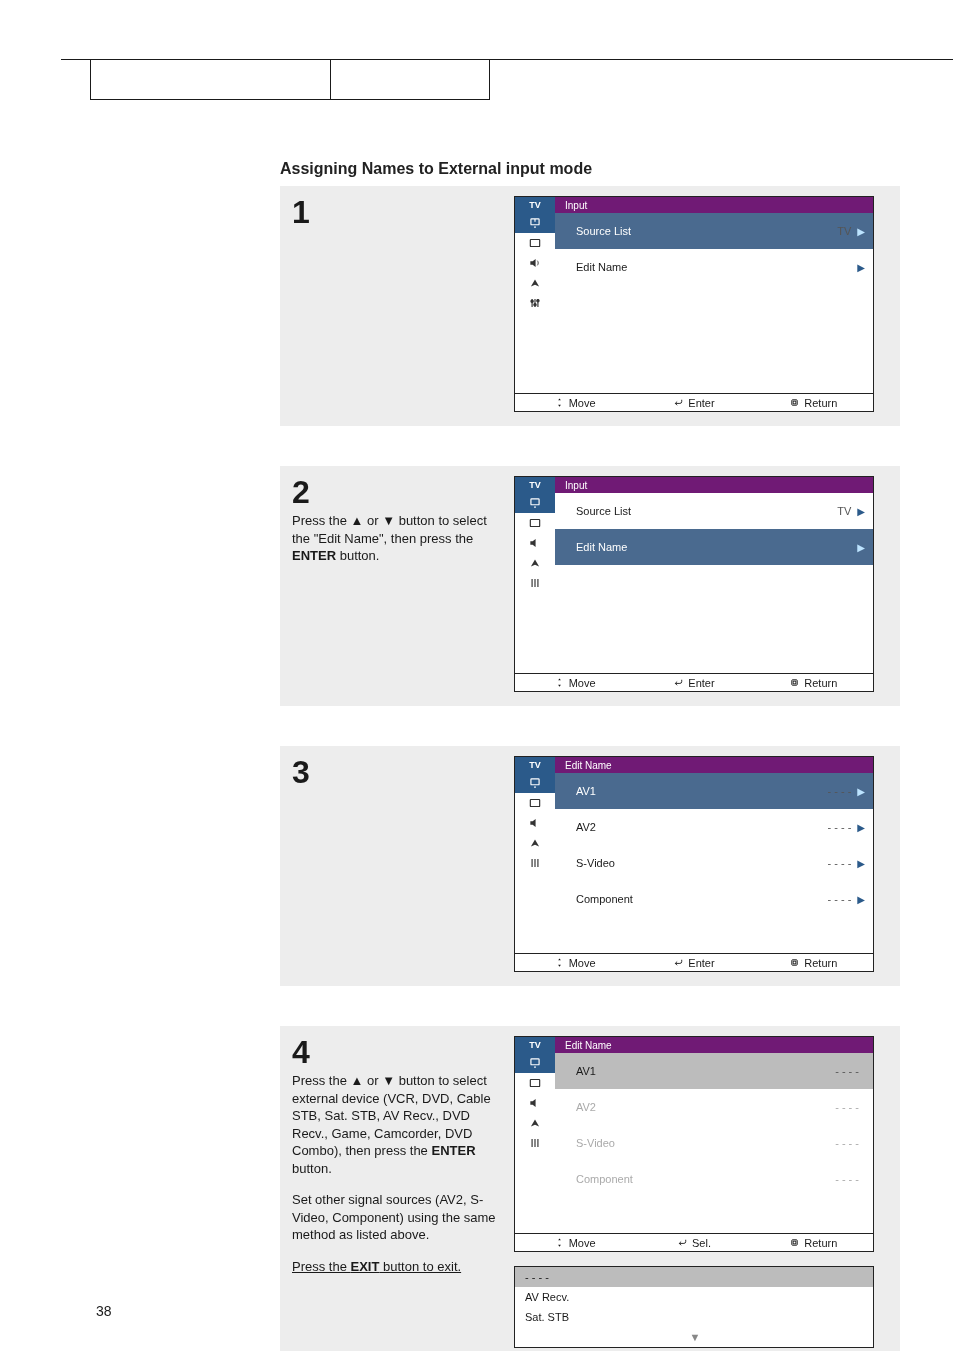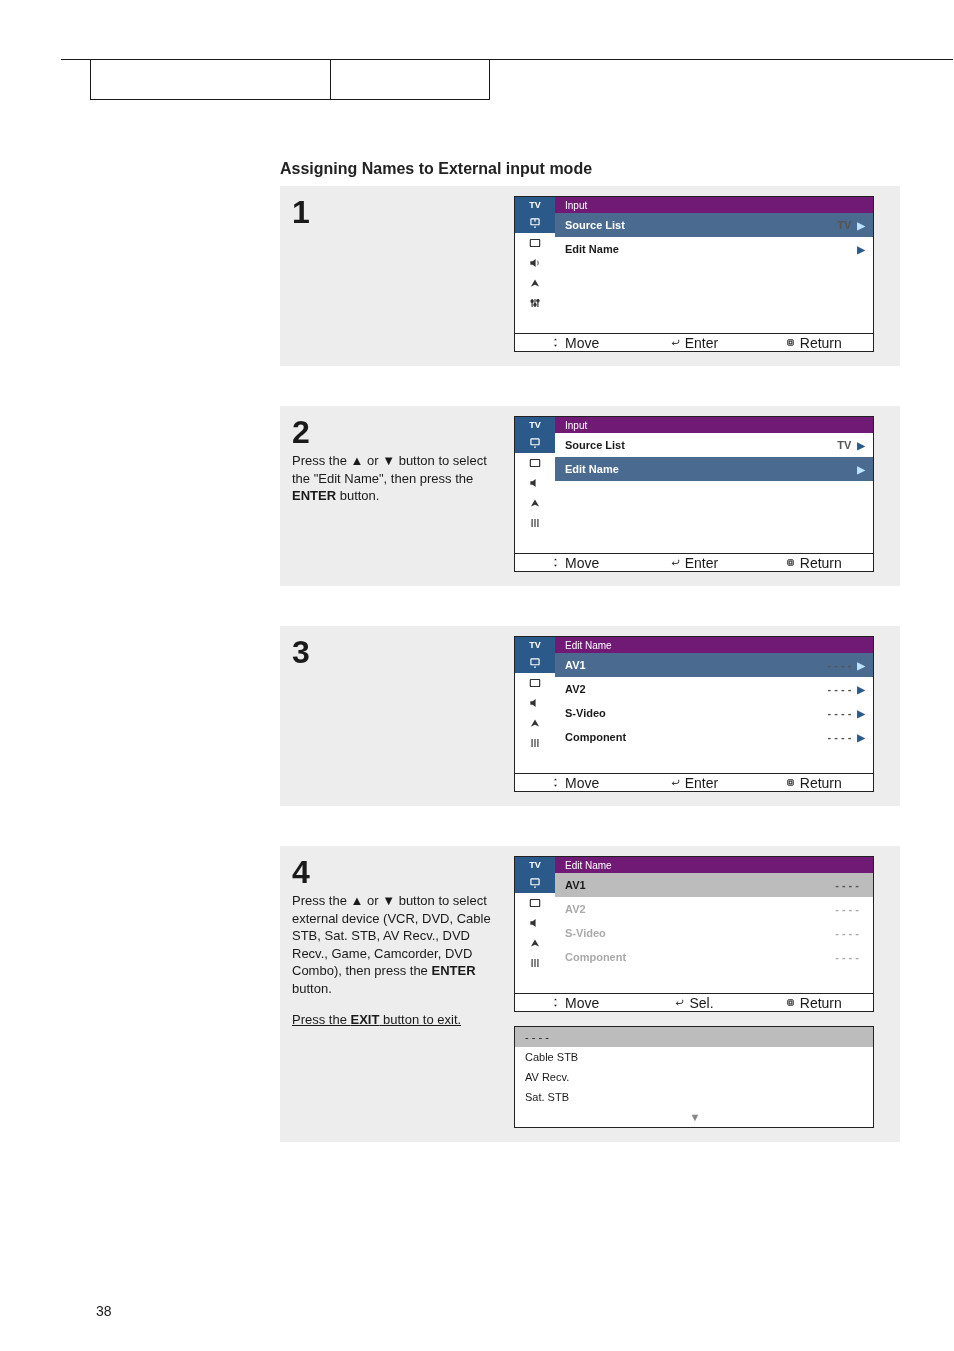--- a/index.html
+++ b/index.html
@@ -83,36 +83,35 @@
   }
   .menu-icon svg { width: 14px; height: 14px; }
   .menu-icon.sel { background: #2b5a8a; color: #fff; }
 
   .menu-rows { flex: 1; }
   .menu-title-row {
     height: 16px; background: #701a75; color: #fff;
     display: flex; align-items: center; padding-left: 10px; font-size: 10px;
   }
   .menu-row {
-    height: 24px; display: flex; align-items: center;
-    padding: 0 8px 0 10px;
+    height: 36px; display: flex; align-items: center;
+    padding: 0 8px 0 21px;
     justify-content: space-between;
-    font-weight: bold;
   }
   .menu-row.sel { background: #4a6a8f; color: #fff; }
   .menu-row .arrow { color: #2b5a8a; font-size: 10px; }
   .menu-row.sel .arrow { color: #bde4ff; }
   .menu-row .val { color: #555; text-align: right; flex: 1; margin-right: 6px; }
   .menu-row.gray .val, .menu-row.gray { color: #aaa; }
   .menu-row.solidgray { background: #bcbcbc; }
   .menu-row .label { }
 
   .menu-footer {
     display: flex; height: 18px; border-top: 1px solid #222;
-    font-size: 14px; align-items: center;
+    font-size: 11px; align-items: center;
   }
   .menu-footer > div {
     flex: 1; display: flex; align-items: center; justify-content: center; gap: 4px;
   }
   .menu-footer svg { width: 11px; height: 11px; }
 
   .option-box {
     width: 360px;
     border: 1px solid #222;
     background: #fff;
@@ -391,20 +390,21 @@
         </div>
       </div>
     </div>
 
     <div class="step-block" style="margin-bottom:0;">
       <div class="step-text">
         <div class="step-num">4</div>
         <p>
           <span>Press the ▲ or ▼ button to select external device (VCR, DVD, Cable STB, Sat. STB, AV Recv., DVD Recv., Game, Camcorder, DVD Combo), then press the </span><span class="bold">ENTER</span><span> button.</span>
         </p>
+        <p style="margin-top:14px;">Set other signal sources (AV2, S-Video, Component) using the same method as listed above.</p>
         <p style="margin-top:14px;text-decoration:underline;">
           <span>Press the </span><span class="bold">EXIT</span><span> button to exit.</span>
         </p>
       </div>
       <div>
         <div class="menu-box">
           <div class="menu-main">
             <div class="menu-icons">
               <div class="menu-icon tv">TV</div>
               <div class="menu-icon sel">
@@ -475,21 +475,20 @@
                   <rect x="6" y="6" width="12" height="12" rx="2"></rect>
                   <rect x="9" y="9" width="6" height="6"></rect>
                 </svg>
                 <span>Return</span>
               </div>
           </div>
         </div>
 
         <div class="option-box">
           <div class="opt-row sel">- - - -</div>
-          <div class="opt-row">Cable STB</div>
           <div class="opt-row">AV Recv.</div>
           <div class="opt-row">Sat. STB</div>
           <div class="opt-row" style="justify-content:center;color:#888;">▼</div>
         </div>
       </div>
     </div>
 
   </div>
 </div>
 

